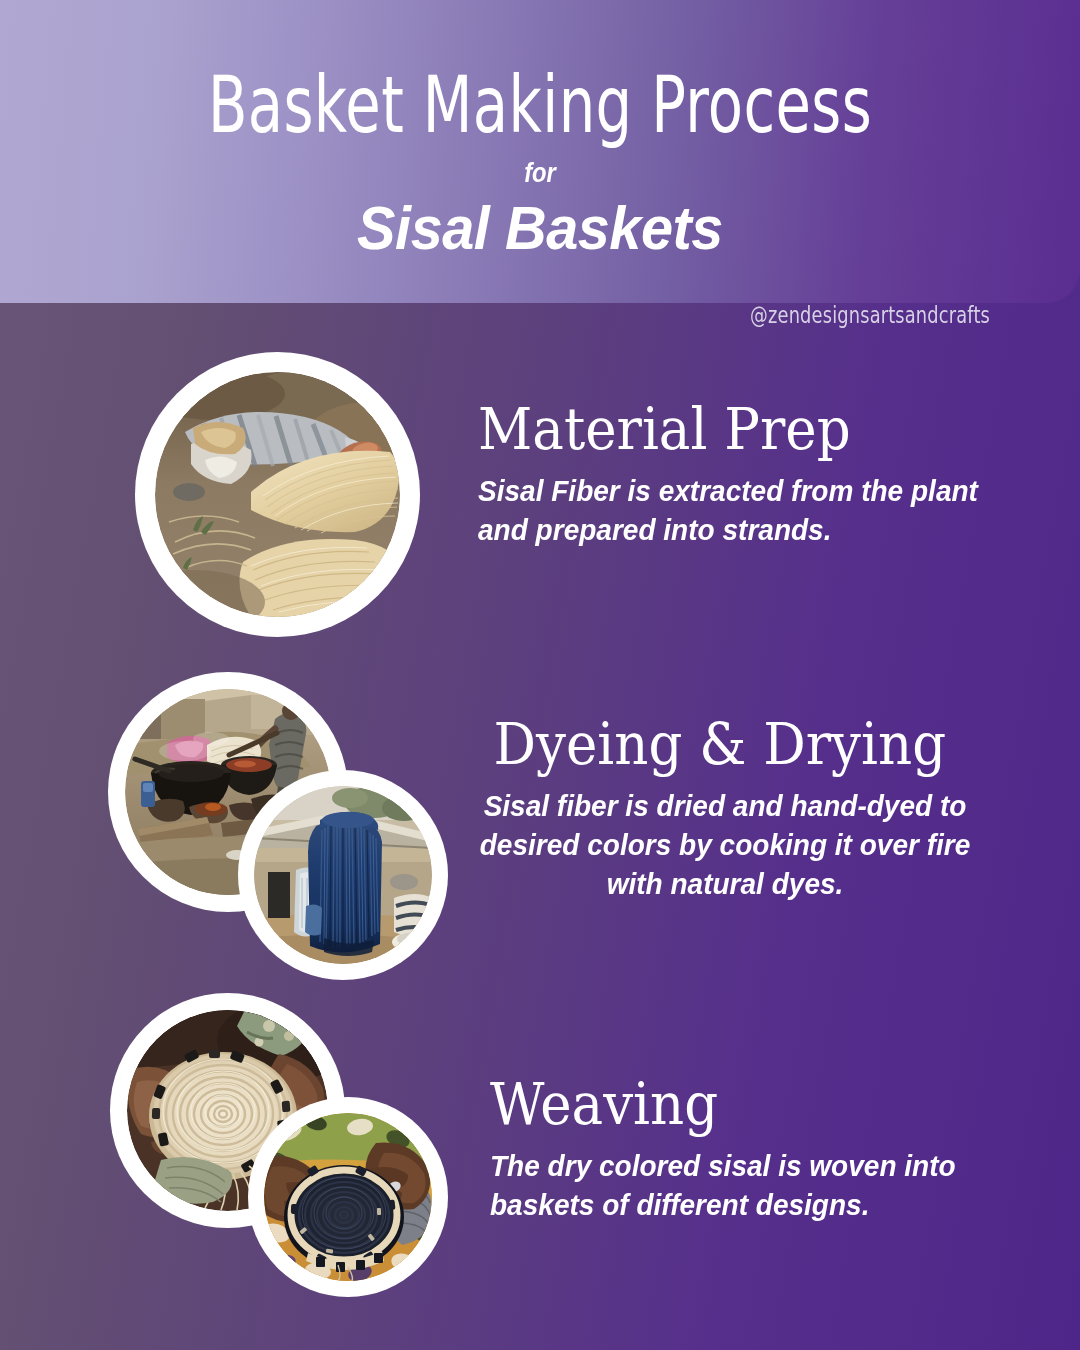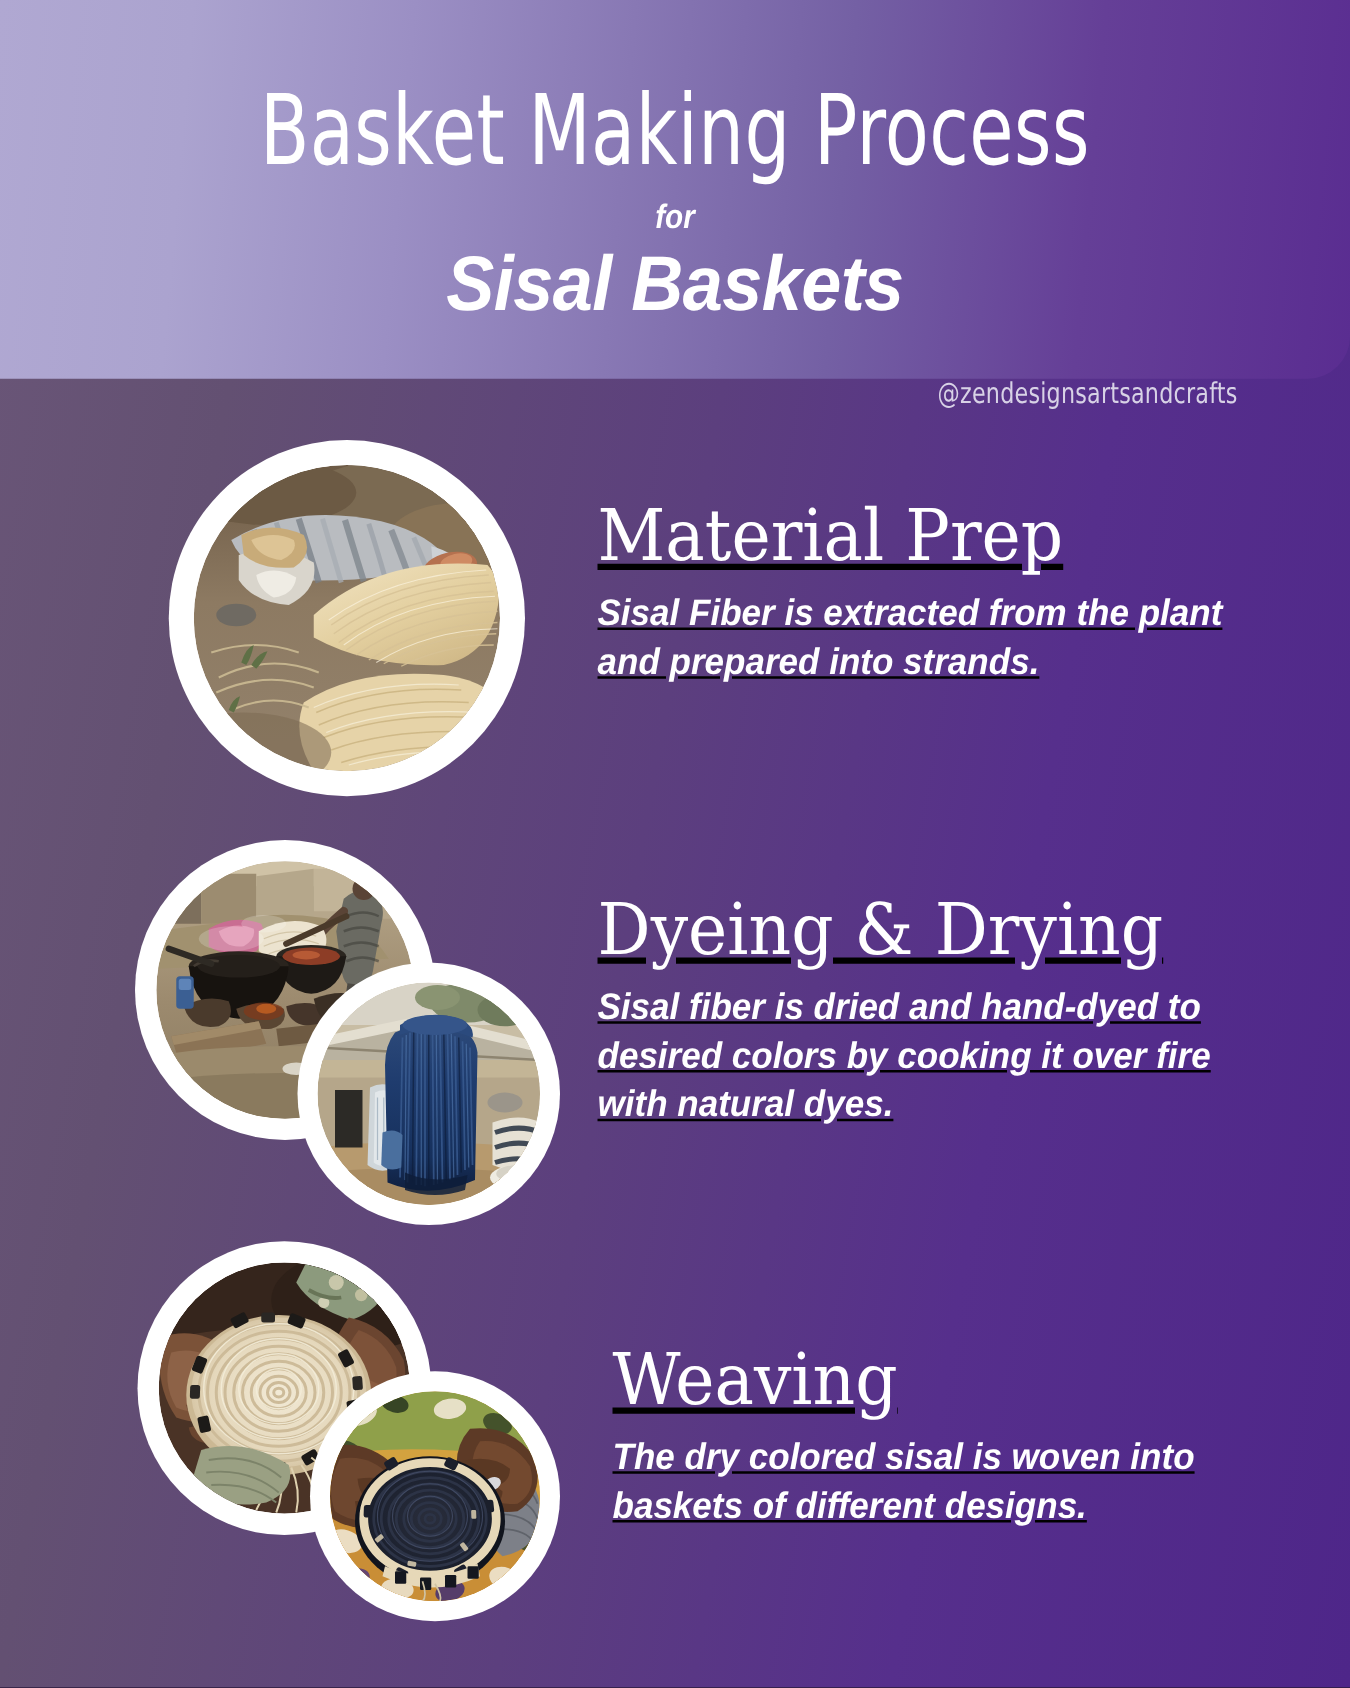--- a/index.html
+++ b/index.html
@@ -81,21 +81,21 @@
     font-size: 23px;
     color: #d8d2e6;
     letter-spacing: 0.2px;
     transform: scaleX(0.86);
     transform-origin: right top;
   }
 
   
   .step { position: absolute; }
 
-  .step-text { position: absolute; text-decoration: underline; }
+  .step-text { position: absolute; }
 
   .step-title {
     font-family: "DejaVu Serif", "Liberation Serif", serif;
     font-weight: 400;
     font-size: 57px;
     color: #ffffff;
     line-height: 1.05;
     white-space: nowrap;
     letter-spacing: 0px;
     transform: scaleX(0.93);
@@ -433,21 +433,21 @@
           </g>
 
           <ellipse cx="160" cy="156" rx="22" ry="10" fill="#efece2"></ellipse>
           <ellipse cx="160" cy="153" rx="17" ry="7" fill="#d6d2c6"></ellipse>
 
           <ellipse cx="150" cy="96" rx="14" ry="8" fill="#9b958a"></ellipse>
         </g>
       </svg>
     </div>
 
-    <div class="step-text" style="left:478px; top:715px; width:520px;">
+    <div class="step-text" style="left:478px; top:715px; width:520px;text-align:center;">
       <div class="step-title">Dyeing &amp; Drying</div>
       <div class="step-desc">Sisal fiber is dried and hand-dyed to desired colors by cooking it over fire with natural dyes.</div>
     </div>
   </div>
 
   <div class="step">
 
     <div class="photo" style="left:110px; top:993px; width:235px; height:235px; padding:17px;">
       <svg width="201" height="201" viewBox="0 0 201 201">
         <defs>

